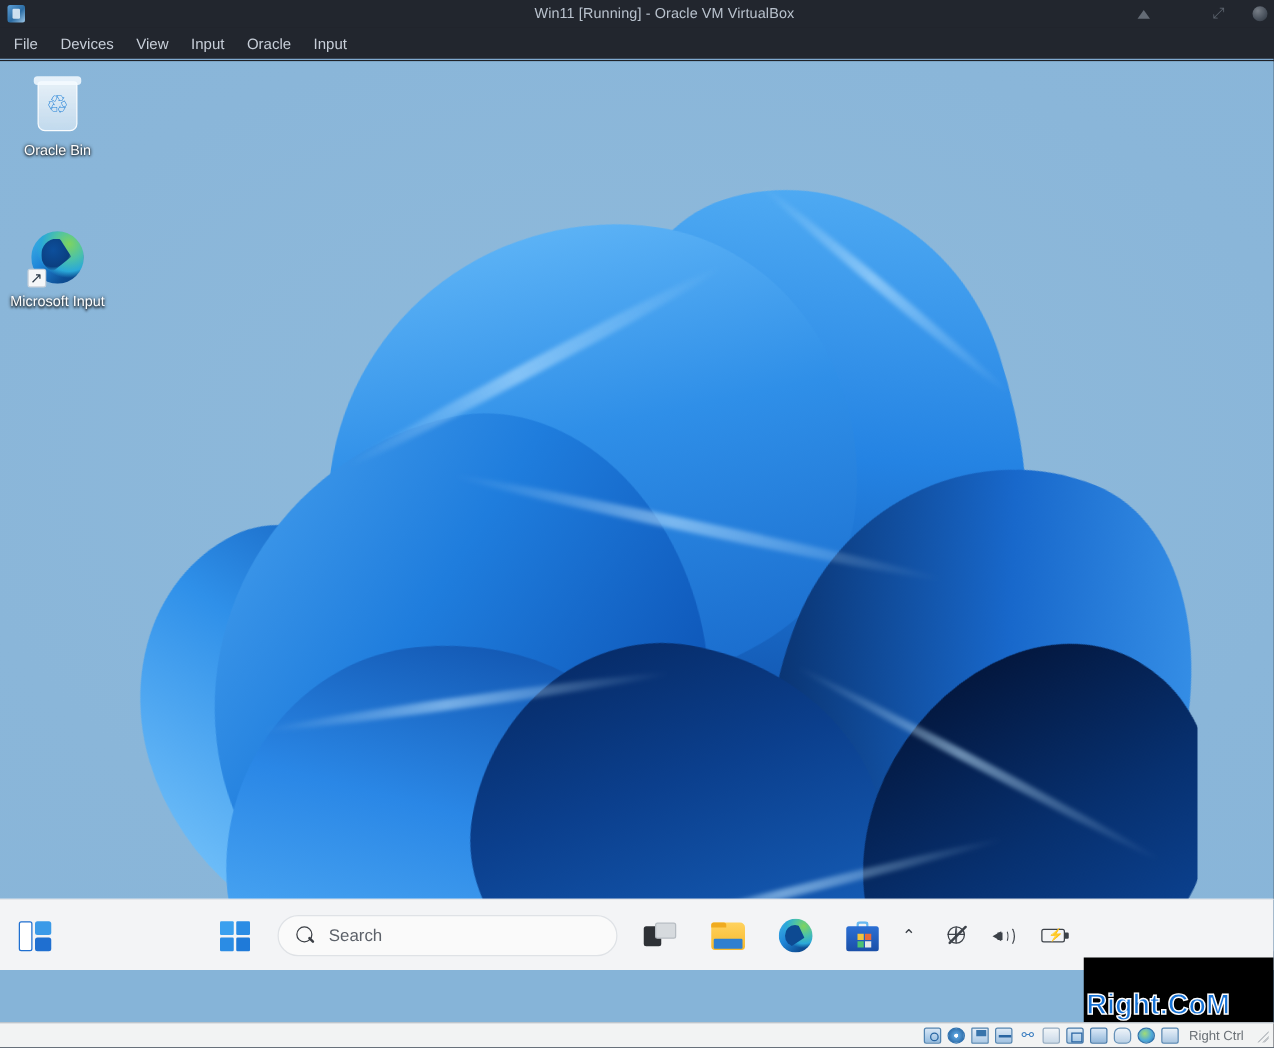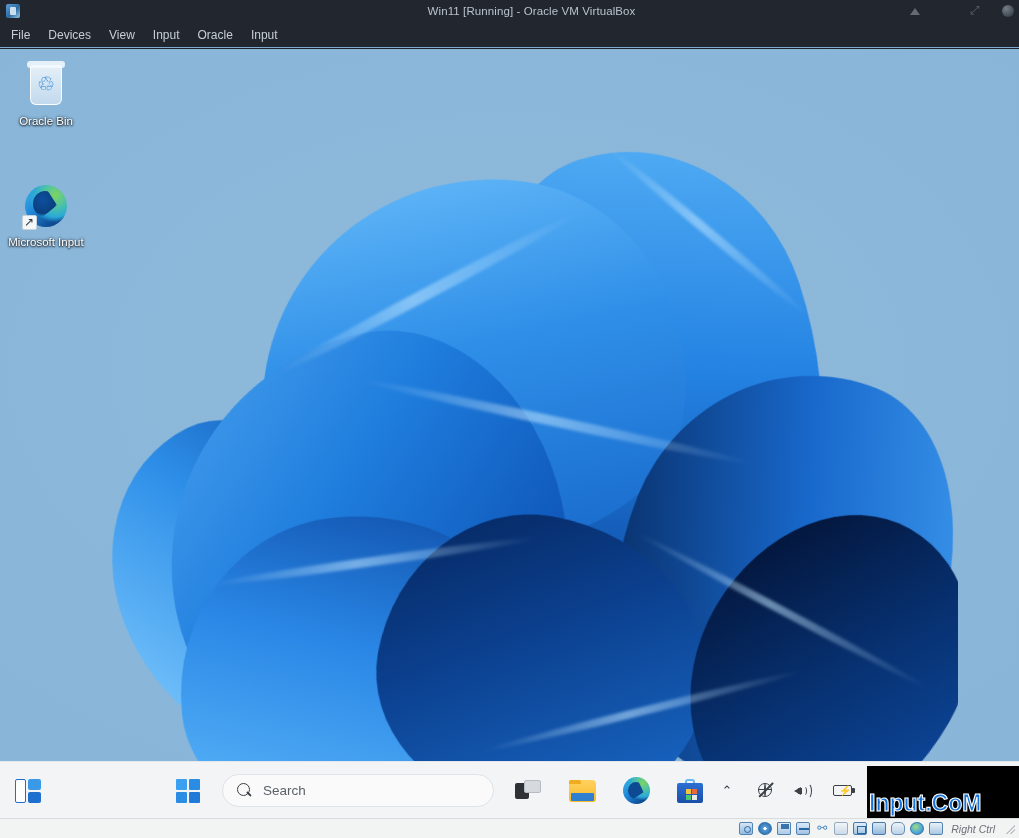--- a/index.html
+++ b/index.html
@@ -214,21 +214,21 @@
     background:#f4f6f8; border:1px solid #c9d2db;
     border-radius:2px;
   }
   .shortcut-arrow::before {
     content:"↗"; position:absolute; left:1px; top:-2px;
     font-size:12px; color:#2b3a49; line-height:17px;
   }
 
   
   .taskbar {
-    position:absolute; left:0; top:712px; width:1019px; height:57px;
+    position:absolute; left:0; top:670px; width:1019px; height:57px;
     background:#f3f4f6;
     border-top:1px solid #e3e6ea;
     display:flex; align-items:center;
   }
   .tb-left { position:absolute; left:8px; top:0; height:57px; display:flex; align-items:center; }
   .tb-center { position:absolute; left:168px; top:0; height:57px; display:flex; align-items:center; gap:14px; }
   .tb-right { position:absolute; right:6px; top:0; height:57px; display:flex; align-items:center; gap:12px; }
 
   .tb-btn {
     width:40px; height:40px; border-radius:5px;
@@ -473,21 +473,21 @@
   .sb-kbd {
     background:linear-gradient(180deg,#e8f1f9 0%, #a8c6e2 100%);
     border:1px solid #4a7fae; border-radius:2px;
   }
   .sb-globe {
     border-radius:50%;
     background:radial-gradient(circle at 40% 35%, #9ddc6f 0%, #4aa8d8 55%, #2a6fa8 100%);
     border:1px solid #2a6fa8;
   }
   .sb-text {
-    font-size:10.5px; color:#6b7177; margin-left:3px; white-space:nowrap;font-style:italic;
+    font-size:10.5px; color:#6b7177; margin-left:3px; white-space:nowrap;
   }
   .sb-grip {
     width:11px; height:11px; margin-left:4px; position:relative; opacity:.55;
   }
   .sb-grip::before {
     content:""; position:absolute; right:0; bottom:0; width:9px; height:9px;
     background:
       linear-gradient(135deg, transparent 46%, #9aa1a8 46%, #9aa1a8 56%, transparent 56%),
       linear-gradient(135deg, transparent 72%, #9aa1a8 72%, #9aa1a8 82%, transparent 82%);
   }
@@ -645,21 +645,21 @@
           <div class="ic-bat">
             <div class="shell"></div>
               <div class="tip"></div>
               <div class="bolt">⚡</div>
           </div>
         </div>
       </div>
     </div>
 
     <div class="watermark">
-      <div class="wm-line2">Input.CoM</div>
+      <div class="wm-line2">Right.CoM</div>
     </div>
   </div>
 
   <div class="vbox-statusbar">
     <div class="sb-ic sb-hdd"></div>
     <div class="sb-ic sb-cd"></div>
     <div class="sb-ic sb-fd"></div>
     <div class="sb-ic sb-net"></div>
     <div class="sb-ic sb-usb">⚯</div>
     <div class="sb-ic sb-share"></div>

